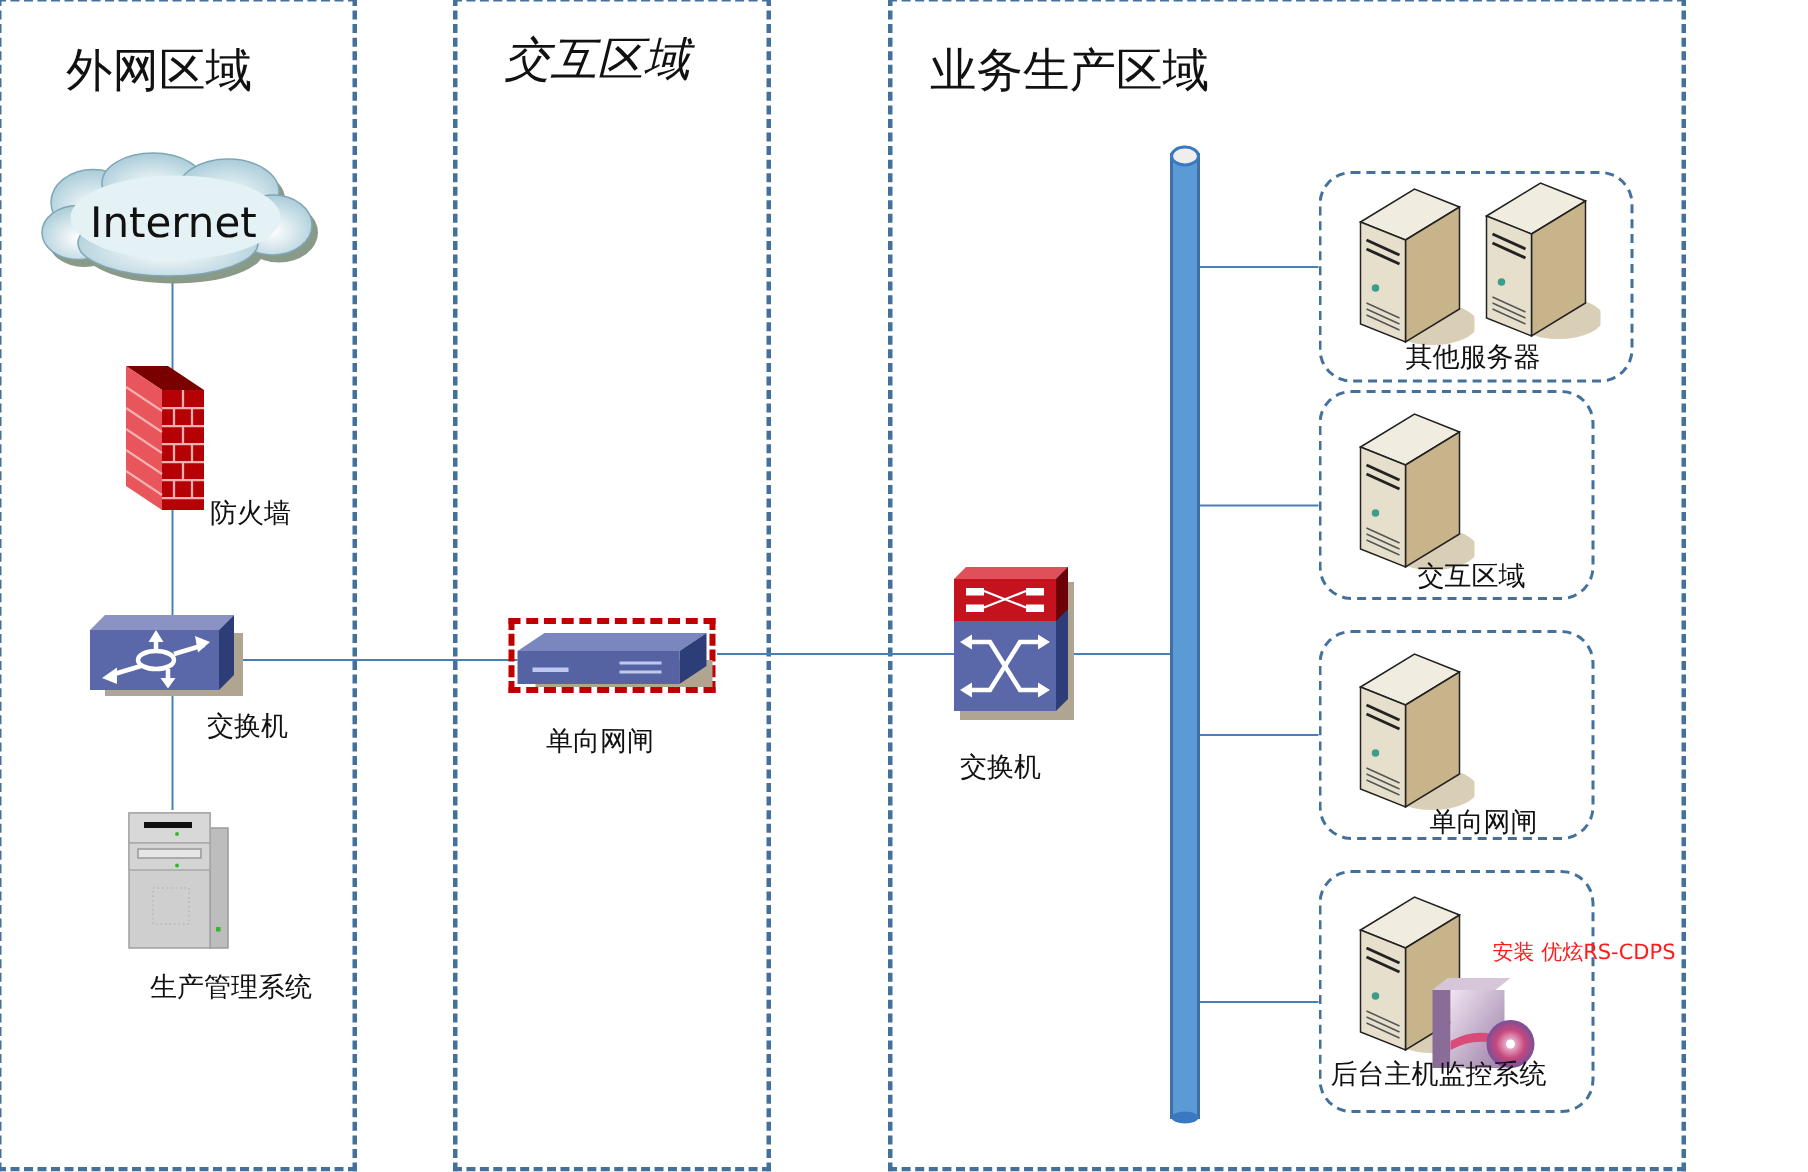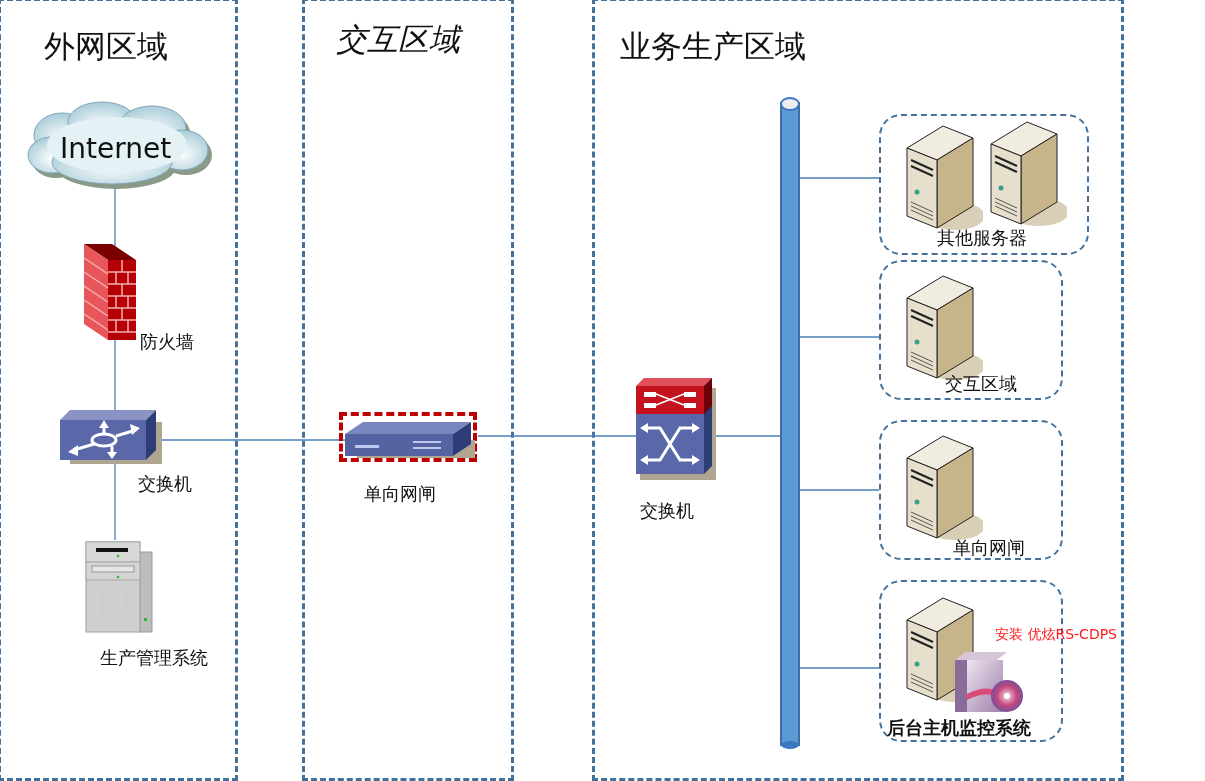--- a/index.html
+++ b/index.html
@@ -295,16 +295,16 @@
         <stop offset="100%" stop-color="#7a4f9a"></stop>
       </radialGradient>
     </defs>
     <polygon points="4,10 14,2 56,2 46,10" fill="#d7c6da"></polygon>
     <rect x="4" y="10" width="12" height="52" fill="#8a6c98"></rect>
     <rect x="16" y="10" width="36" height="52" fill="url(#boxg)"></rect>
     <path d="M16 44 Q34 34 52 42 L52 48 Q34 40 16 50 Z" fill="#d94c7a"></path>
     <circle cx="56" cy="46" r="16" fill="url(#cdg)"></circle>
     <circle cx="56" cy="46" r="3" fill="#ffffff"></circle>
   </svg>
-  <div class="label" style="left:6px; top:134px;font-weight:bold;">后台主机监控系统</div>
+  <div class="label" style="left:6px; top:122px;">后台主机监控系统</div>
 </div>
 
 <div class="red-label" style="left:995px; top:626px;">安装  优炫RS-CDPS</div>
 
 </body></html>

